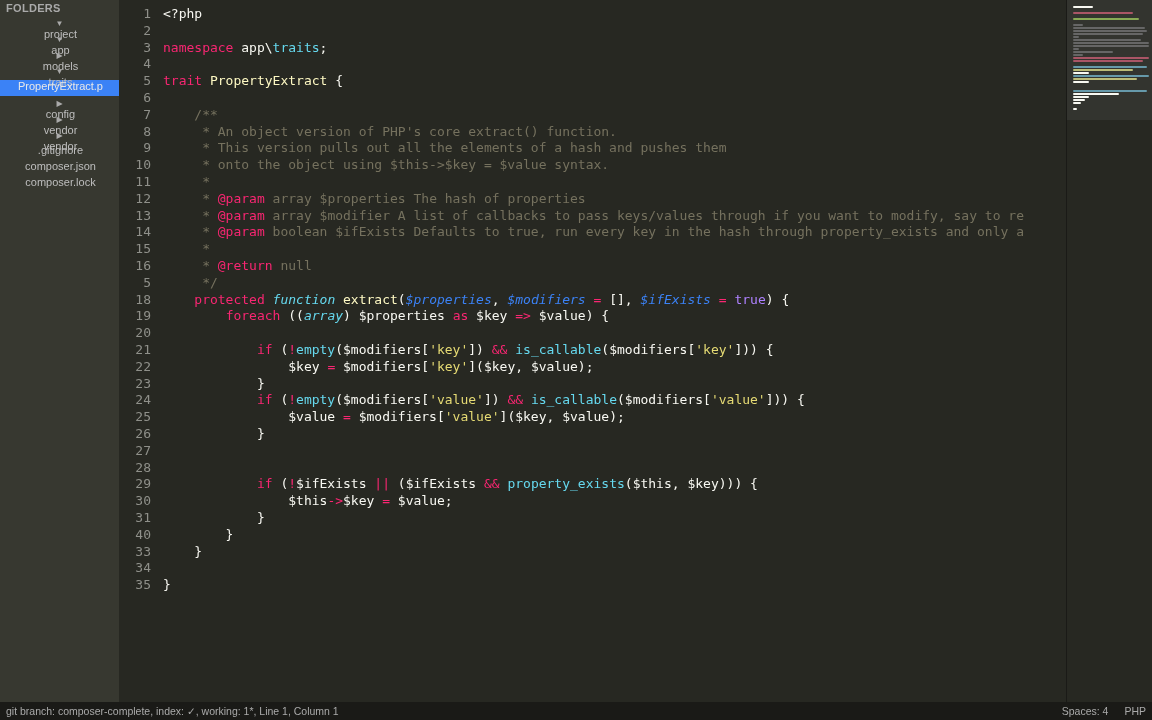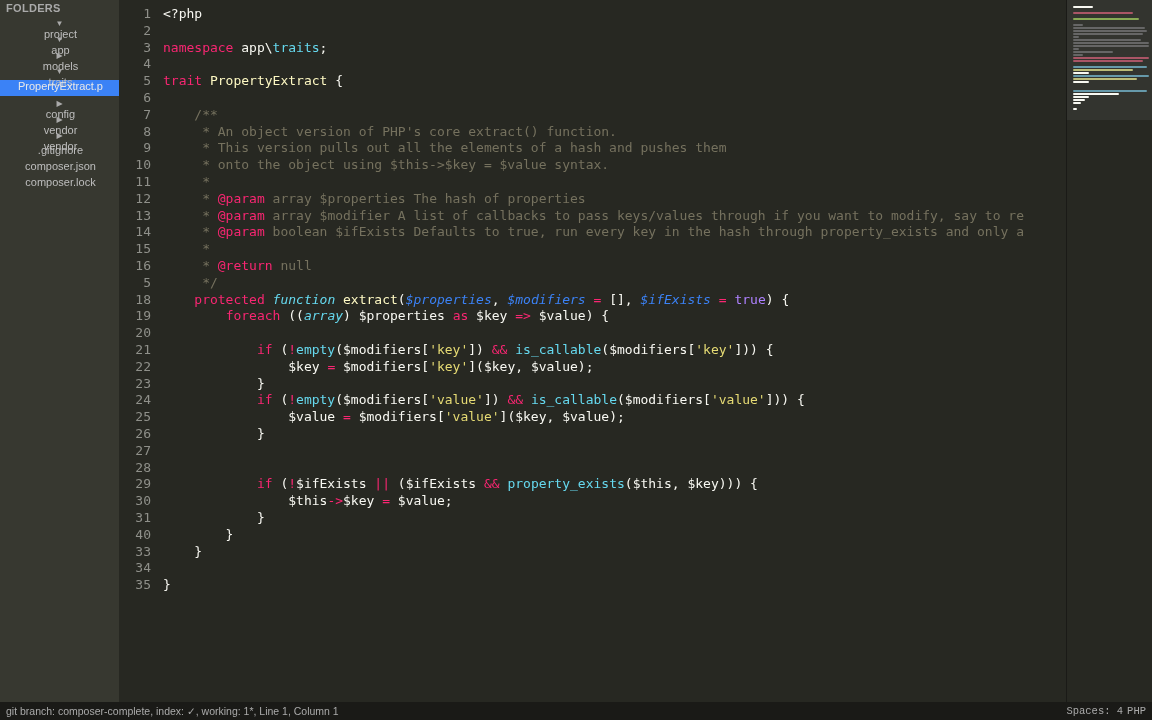--- a/index.html
+++ b/index.html
@@ -46,21 +46,21 @@
   .k-white { color: #f8f8f2; }
 
   
   .minimap { width: 86px; background: #272822; border-left: 1px solid #1a1a17; position: relative; flex-shrink:0; }
   .minimap-view { position: absolute; left: 0; right: 0; top: 0; height: 120px; background: rgba(255,255,255,0.06); }
   .minimap-lines { position: absolute; top: 6px; left: 6px; right: 6px; }
   .mini-line { height: 2px; margin-bottom: 1px; border-radius: 1px; }
 
   
   .statusbar { position: absolute; left: 0; right: 0; bottom: 0; height: 18px; background: #1a1a17; color: #aaa; font-family: "Helvetica Neue", sans-serif; font-size: 10.5px; display: flex; align-items: center; padding: 0 6px; justify-content: space-between; }
-  .status-right { display: flex; gap: 4px; font-family: Liberation Mono, monospace; }
+  .status-right { display: flex; gap: 16px; }
 </style>
 </head>
 <body>
 
 <div class="root">
   <div class="sidebar">
     <div class="sidebar-header">FOLDERS</div>
     <div class="tree" id="tree">
         <div class="tree-row">
           <span class="tree-indent" style="width: 0px;"></span>

